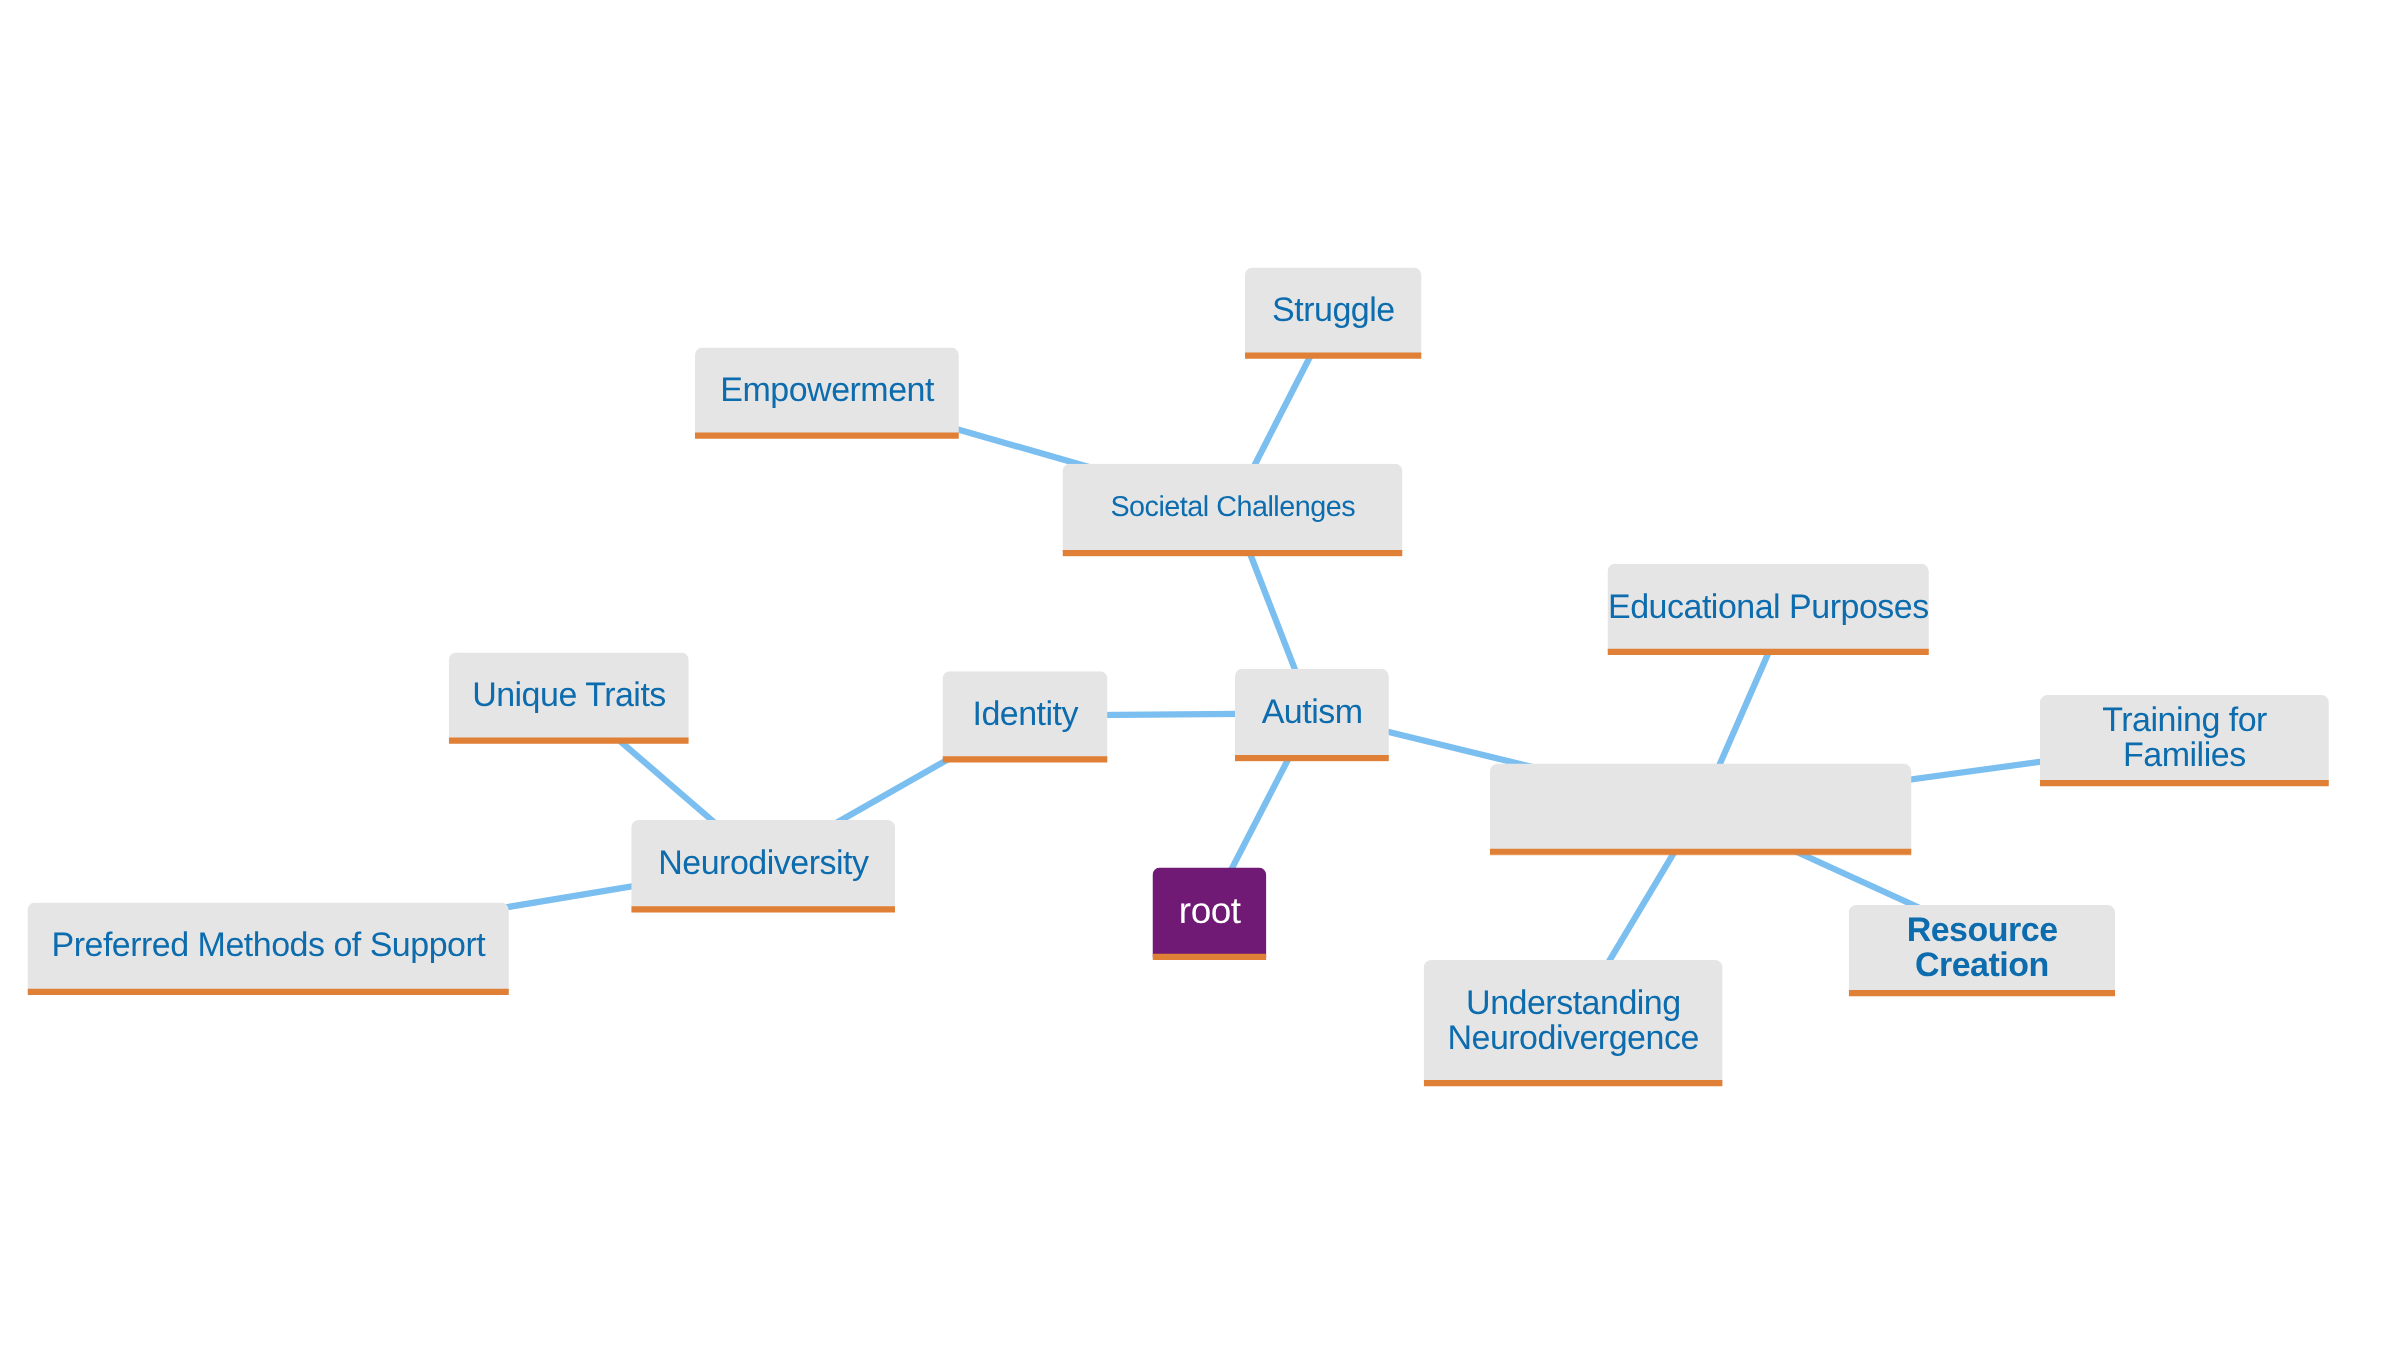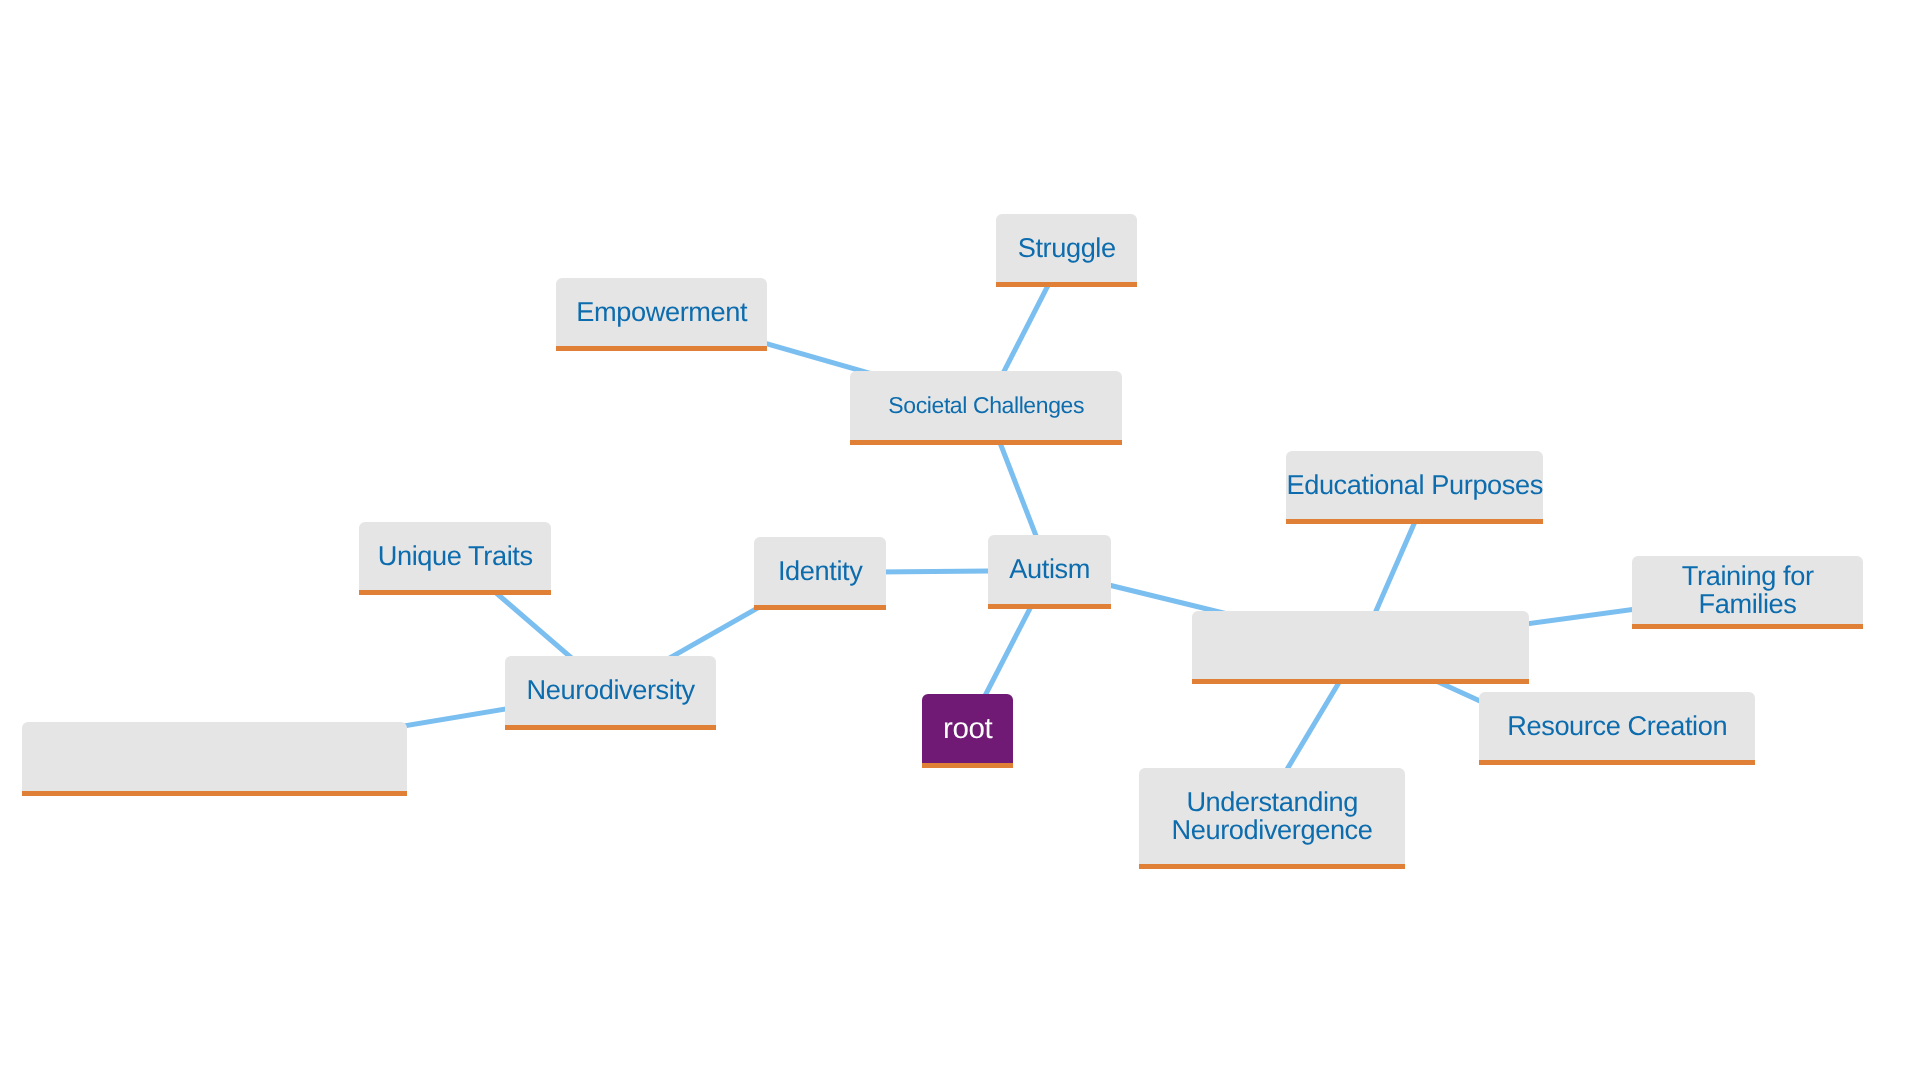--- a/index.html
+++ b/index.html
@@ -94,28 +94,29 @@
       <span class="lbl">Neurodiversity</span>
       <i class="bar"></i>
     </div>
 
     <div class="node root" style="left:922px;top:694px;width:91px;height:71.5px;font-size:29.5px;">
       <span class="lbl">root</span>
       <i class="bar"></i>
     </div>
 
     <div class="node" style="left:22px;top:722px;width:385px;height:71.1px;font-size:27.2px;">
+      <span class="lbl">Preferred Methods of Support</span>
       <i class="bar"></i>
     </div>
 
-    <div class="node" style="left:1479px;top:692px;width:276px;height:70.6px;font-size:27.2px;">
+    <div class="node" style="left:1479px;top:724px;width:213px;height:70.6px;font-size:27.2px;font-weight:bold;">
       <span class="lbl">Resource Creation</span>
       <i class="bar"></i>
     </div>
 
-    <div class="node" style="left:1139px;top:768px;width:266px;height:98.1px;font-size:27.2px;">
+    <div class="node" style="left:1139px;top:768px;width:239px;height:98.1px;font-size:27.2px;">
       <span class="lbl">Understanding
 Neurodivergence</span>
       <i class="bar"></i>
     </div>
 
   </div>
 </div>
 
 </body></html>

